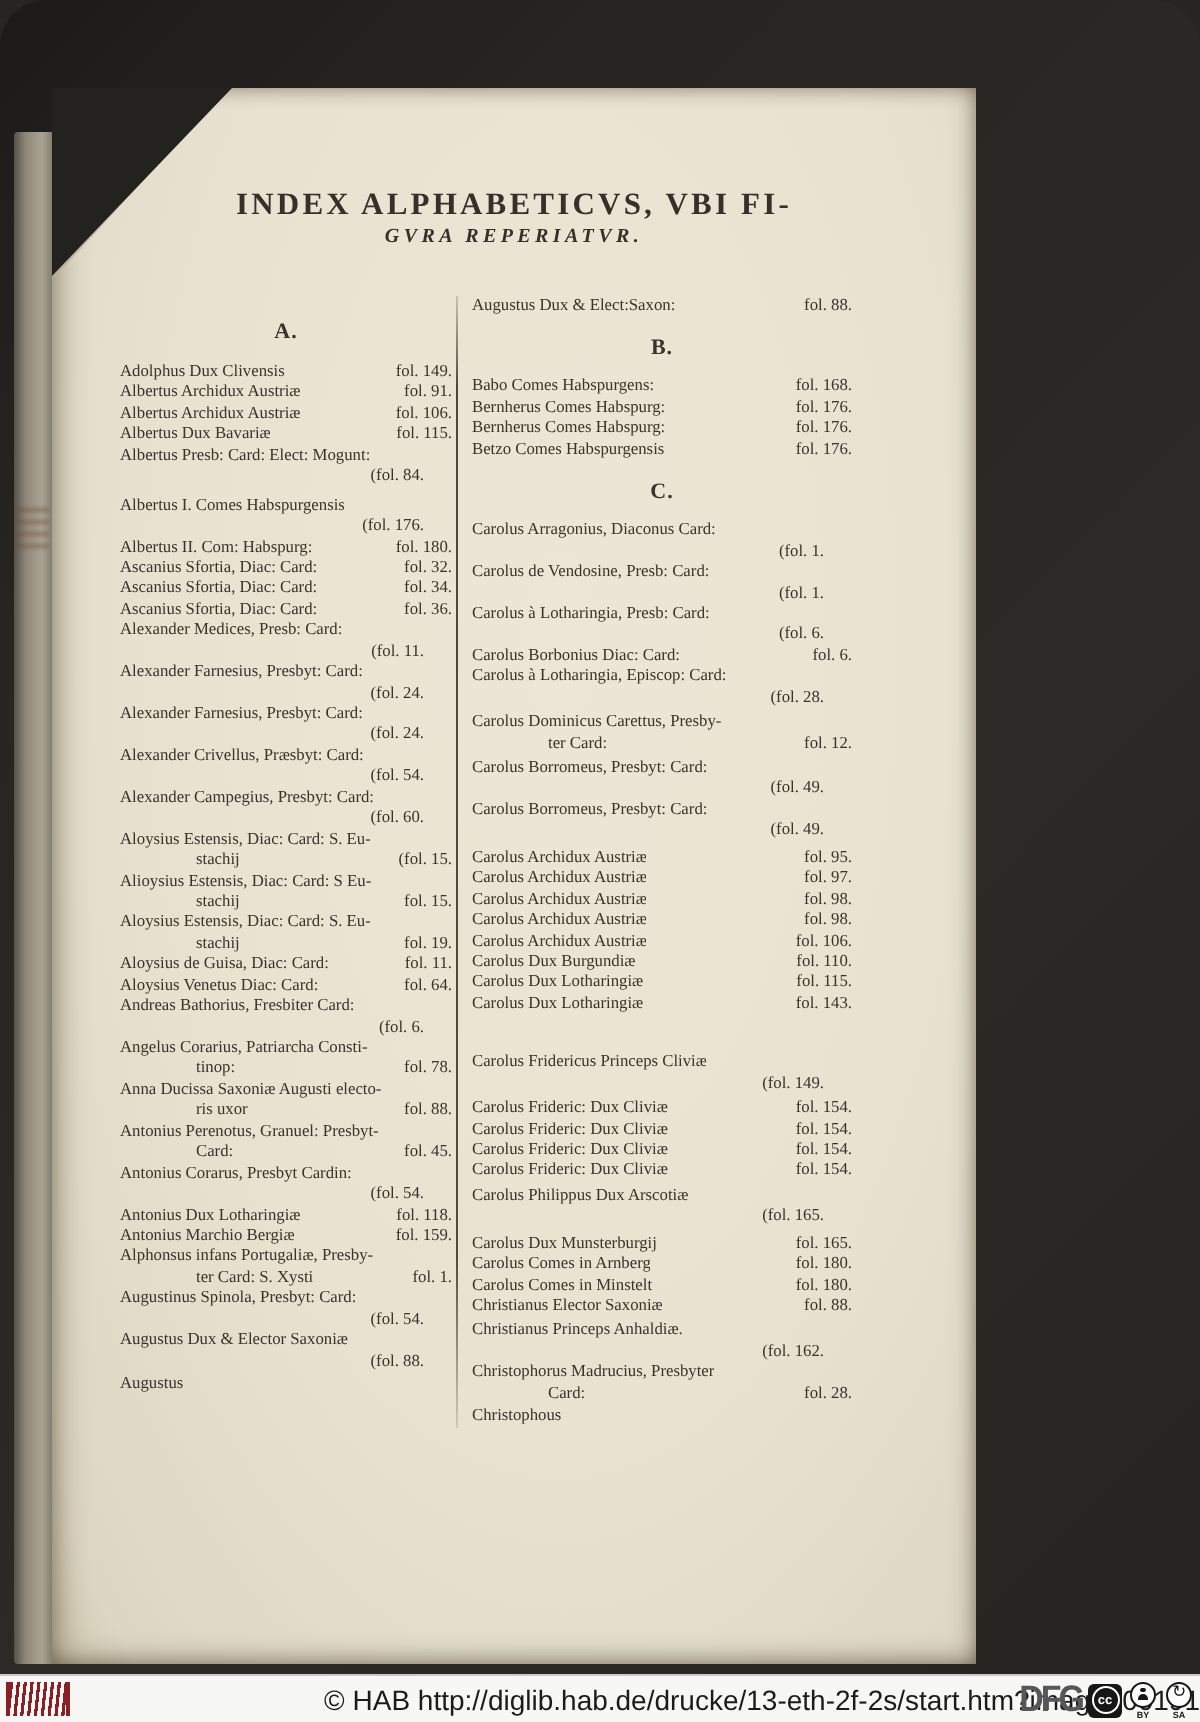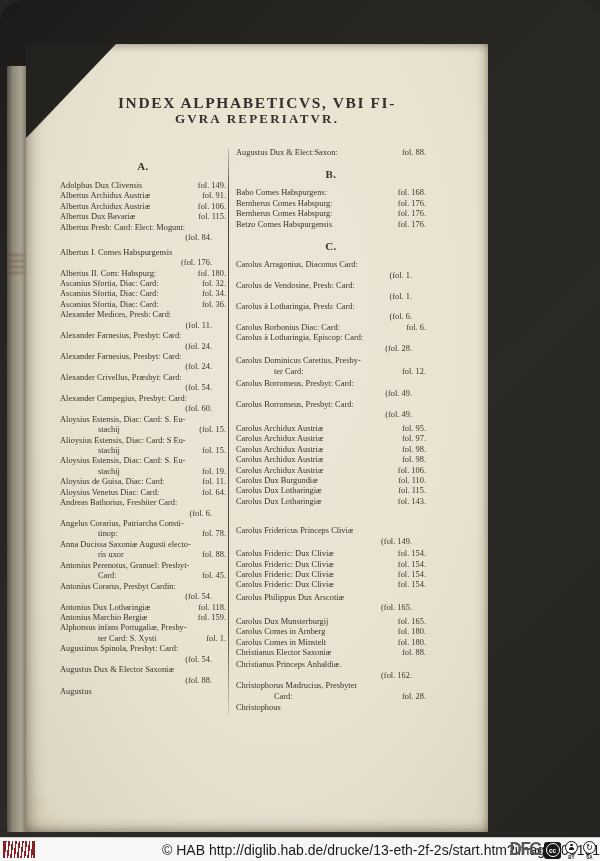--- a/index.html
+++ b/index.html
@@ -27,21 +27,21 @@
   .corner-fold{position:absolute;left:0;top:0;width:90px;height:94px;
     background:linear-gradient(#23221f,#23221f);
     clip-path:polygon(0 0,100% 0,0 100%);}
   .corner-fold-edge{position:absolute;left:0;top:0;width:92px;height:96px;
     background:linear-gradient(#b7ae98,#b7ae98);
     clip-path:polygon(0 96%,91% 0,94% 2%,0 100%);opacity:.8;}
 
   .title{position:absolute;top:50px;left:0;width:100%;text-align:center;
     color:#35302a;font-weight:bold;}
   .title .t1{font-size:15.5px;letter-spacing:1.6px;line-height:17px;}
-  .title .t2{font-size:13px;letter-spacing:2.2px;line-height:15px;}
+  .title .t2{font-size:10px;letter-spacing:2.2px;line-height:15px;font-style:italic;}
 
   .divider{position:absolute;left:202px;top:104px;height:566px;width:1px;
     background:linear-gradient(180deg,rgba(70,60,48,.2),#4e463a 8%,#55493b 85%,rgba(70,60,48,.15));}
 
   .col{position:absolute;color:#3a332a;font-size:8.4px;line-height:10.45px;}
   .col-left{left:34px;top:114px;width:166px;}
   .col-right{left:210px;top:104px;width:190px;}
   .sec-h{text-align:center;font-weight:bold;font-size:11px;line-height:13px;
          margin:2px 0 8px 0;letter-spacing:.5px;}
   .col-right .sec-h{margin-top:10px;margin-bottom:7px;}

